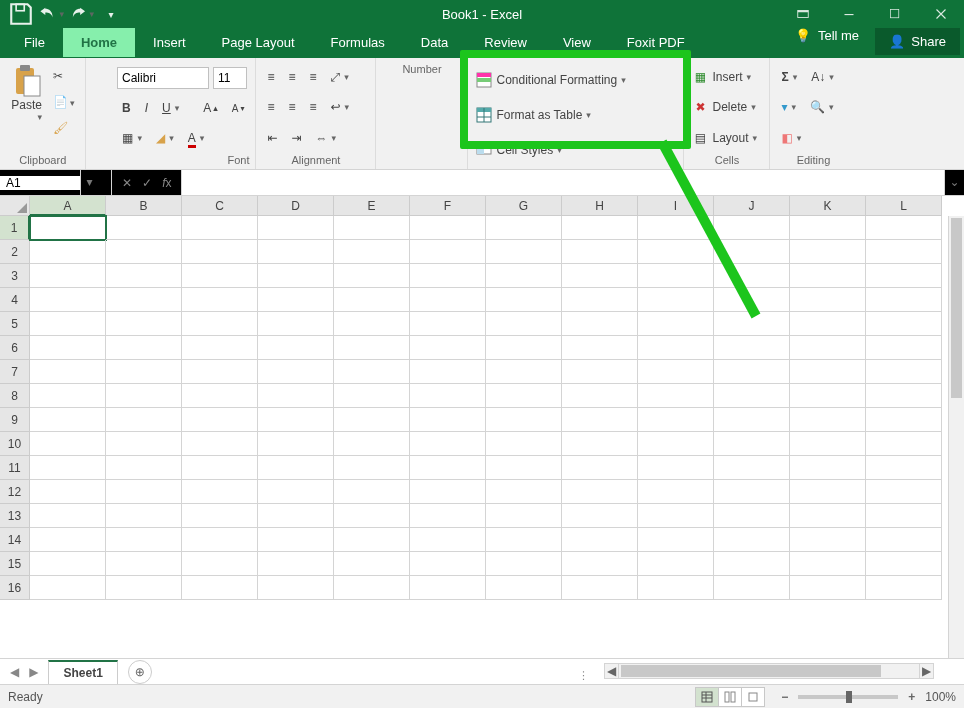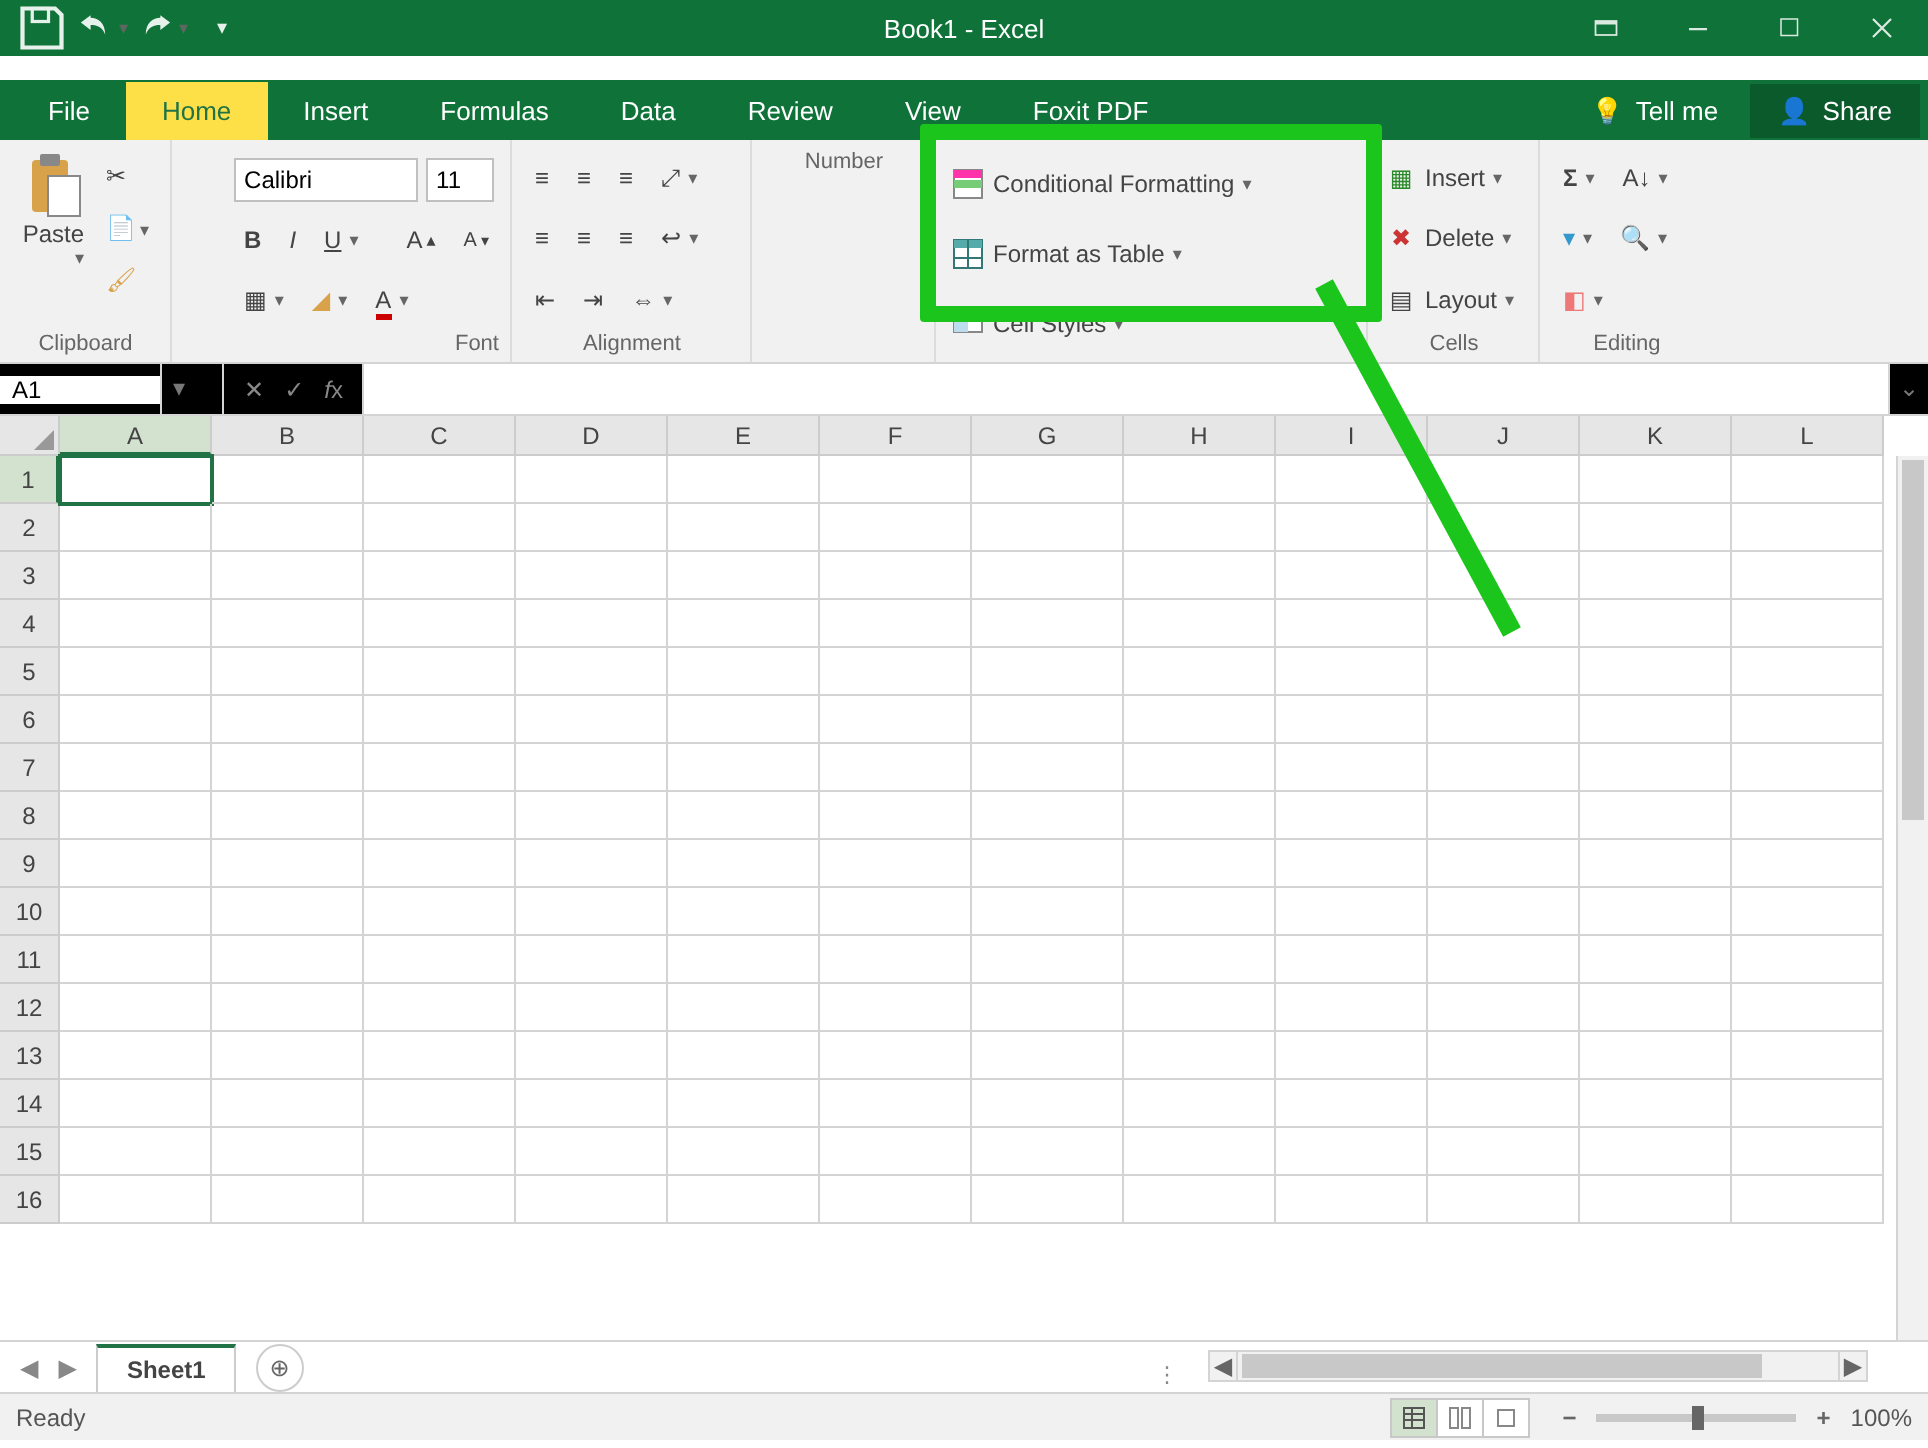--- a/index.html
+++ b/index.html
@@ -8,23 +8,23 @@
 
 .titlebar { background: #0f7339; height: 28px; display: flex; align-items: center; color: #fff; position: relative; }
 .qat { display: flex; align-items: center; gap: 4px; padding-left: 8px; }
 .qat-btn { width: 26px; height: 24px; display: flex; align-items: center; justify-content: center; opacity: 0.9; cursor: pointer; }
 .qat-btn svg { fill: #fff; }
 .title-center { position: absolute; left: 50%; transform: translateX(-50%); font-size: 13px; }
 .title-right { margin-left: auto; display: flex; }
 .win-btn { width: 46px; height: 28px; display: flex; align-items: center; justify-content: center; opacity: 0.85; cursor: pointer; }
 
 
-.ribbon-tabs { background: #0f7339; height: 30px; display: flex; align-items: center; color: #fff; font-size: 13px; margin-top: 12px; }
+.ribbon-tabs { background: #0f7339; height: 30px; display: flex; align-items: flex-start; color: #fff; font-size: 13px; }
 .tab { padding: 7px 18px; cursor: pointer; }
-.tab.active { background: #fde047; color: #217346; }
+.tab.active { background: #86efac; color: #217346; font-weight: bold; }
 .tab.file { margin-left: 6px; }
 .ribbon-tabs .spacer { flex: 1; }
 .tellme { display: flex; align-items: center; gap: 6px; padding: 0 16px; }
 .sharebtn { background: #0a5a2c; padding: 6px 14px; display: flex; align-items: center; gap: 6px; margin-right: 4px; cursor: pointer; }
 
 
 .ribbon { background: #f1f1f1; border-bottom: 1px solid #d4d4d4; height: 112px; display: flex; font-size: 12px; color: #444; }
 .group { border-right: 1px solid #dcdcdc; display: flex; flex-direction: column; padding: 4px 6px 2px 6px; }
 .group-body { flex: 1; display: flex; flex-direction: column; justify-content: space-around; }
 .group-label { text-align: center; font-size: 11px; color: #666; padding: 1px 0; }
@@ -146,20 +146,21 @@
           <path d="M2 2l12 12M14 2L2 14" stroke="#fff" stroke-width="1.5"></path>
         </svg>
       </div>
   </div>
 </div>
 
 <div class="ribbon-tabs">
   <div class="tab file">File</div>
   <div class="tab active">Home</div>
   <div class="tab">Insert</div>
+  <div class="tab">Page Layout</div>
   <div class="tab">Formulas</div>
   <div class="tab">Data</div>
   <div class="tab">Review</div>
   <div class="tab">View</div>
   <div class="tab">Foxit PDF</div>
   <div class="spacer"></div>
   <div class="tellme">
       <span>💡</span>
       <span>Tell me</span>
     </div>

